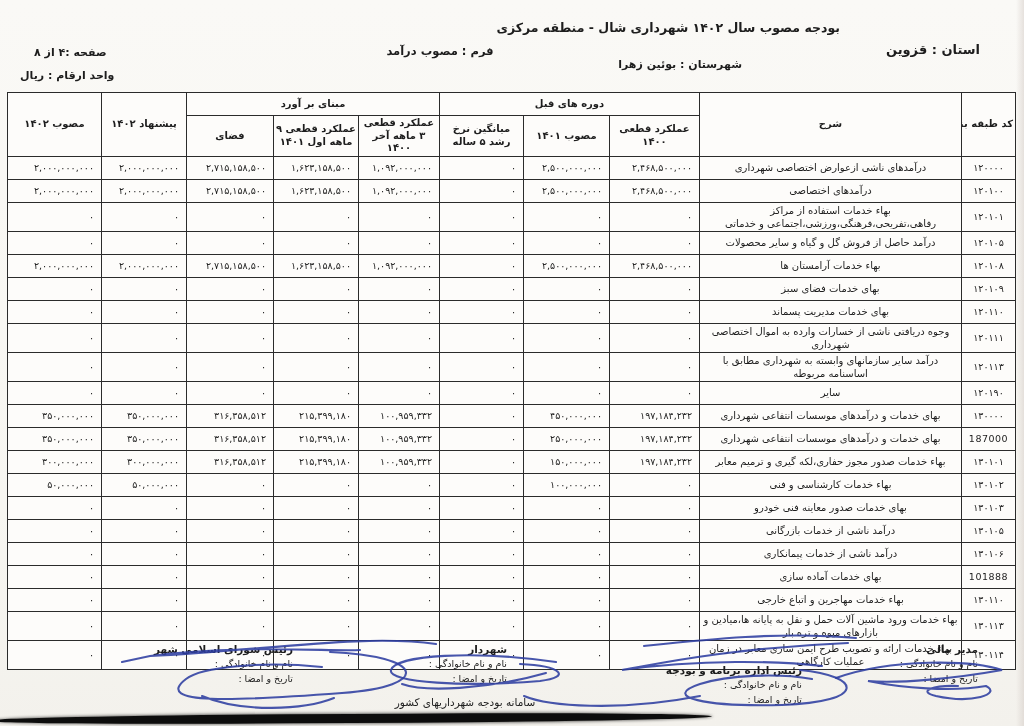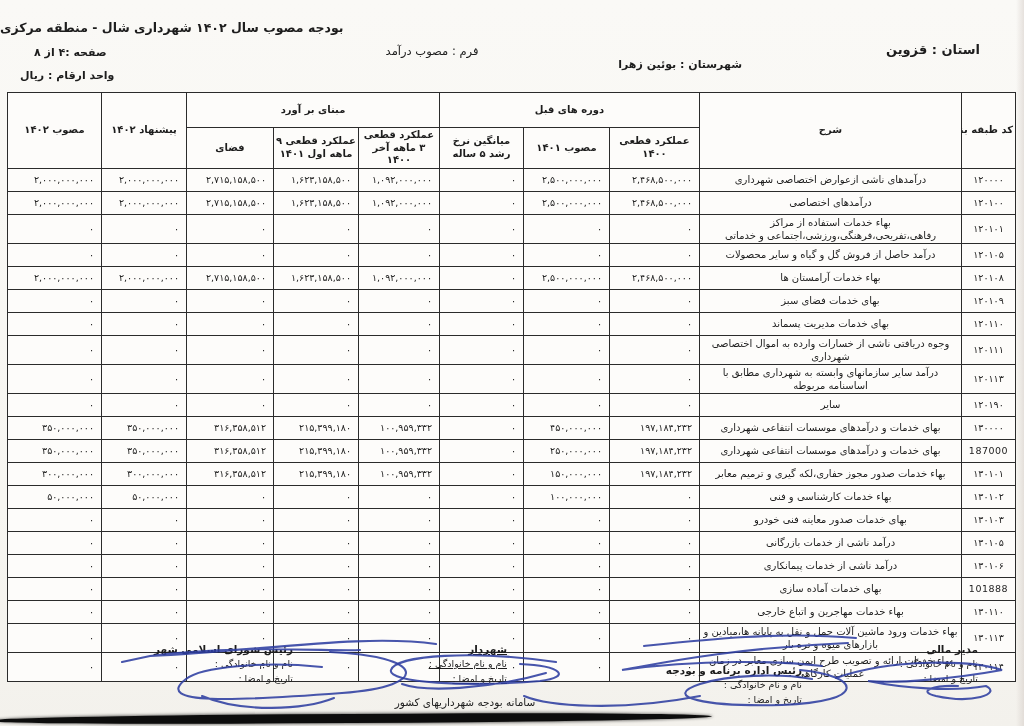--- a/index.html
+++ b/index.html
@@ -10,22 +10,22 @@
     color:#1d1d1d;
     direction:rtl;
     position:relative;
     overflow:hidden;
   }
   .paper {
     position:absolute; inset:0;
     background:linear-gradient(180deg,#faf9f6 0%, #f7f6f1 70%, #f3f1ec 100%);
   }
   
-  .doc-title { position:absolute; top:20px; left:0; width:840px; text-align:left; font-size:12.5px; font-weight:600; }
-  .doc-form  { position:absolute; top:44px; left:4px; width:856px; text-align:center; font-size:11.5px; font-weight:400; }
+  .doc-title { position:absolute; top:20px; left:0; width:840px; text-align:right; font-size:12.5px; font-weight:600; }
+  .doc-form  { position:absolute; top:44px; left:12px; width:856px; text-align:center; font-size:11.5px; font-weight:700; }
   .meta-province { position:absolute; top:42px; right:44px;  font-size:13px; font-weight:700; }
   .meta-county   { position:absolute; top:58px; right:282px; font-size:11px; font-weight:600; }
   .meta-page { position:absolute; top:46px; left:34px; font-size:11px; font-weight:600; direction:rtl; }
   .meta-unit { position:absolute; top:69px; left:20px; font-size:11px; font-weight:600; direction:rtl; }
 
   
   table.budget {
     position:absolute; top:92px; right:8px;
     width:1008px;
     border-collapse:collapse;
@@ -33,36 +33,36 @@
     background:#fdfcfa;
   }
   table.budget th, table.budget td {
     border:1px solid #2b2b2b;
     font-size:10px;
     vertical-align:middle;
     overflow:hidden;
   }
   table.budget { border:1.5px solid #1e1e1e; }
   thead th { font-weight:600; text-align:center; line-height:1.25; padding:1px 2px; }
-  tr.group-row th { height:35px; font-size:10px; }
+  tr.group-row th { height:23px; font-size:10px; }
   tr.cols-row th { height:32px; }
   th.th-small { font-size:8.5px; }
   th.th-code { font-size:9px; white-space:nowrap; }
   tbody td { height:23px; padding:1px 3px; }
   tbody td.code { text-align:center; font-size:9.5px; letter-spacing:.5px; }
   tbody td.desc { text-align:center; font-size:10px; line-height:1.3; }
   tbody td.num  { text-align:right; font-size:9.5px; padding-left:2px; padding-right:7px; letter-spacing:.3px; }
 
   
   .sig-block { position:absolute; text-align:right; line-height:1.55; }
   .sig-role { font-size:10.5px; font-weight:600; }
   .sig-line { font-size:9.5px; }
   .sig-financial { top:641px; right:46px; }
   .sig-budget    { top:638px; right:222px;margin-top:24px; }
-  .sig-mayor     { top:641px; right:517px;text-decoration:underline; }
+  .sig-mayor     { top:641px; right:517px; }
   .sig-council   { top:641px; right:731px; }
   .footer-system { position:absolute; top:696px; left:360px; width:210px; text-align:center; font-size:10.5px; }
 
   .sig-svg { position:absolute; top:626px; left:0; width:1024px; height:100px; pointer-events:none; }
   .sig-svg path { fill:none; stroke:#2d3da0; stroke-width:2.1; stroke-linecap:round; opacity:.88; }
 
   .scan-shadow {
     position:absolute; top:714px; left:-12px; width:724px; height:9px;
     background:#0d0d0d; border-radius:50% / 60%;
     transform:rotate(-0.35deg);

